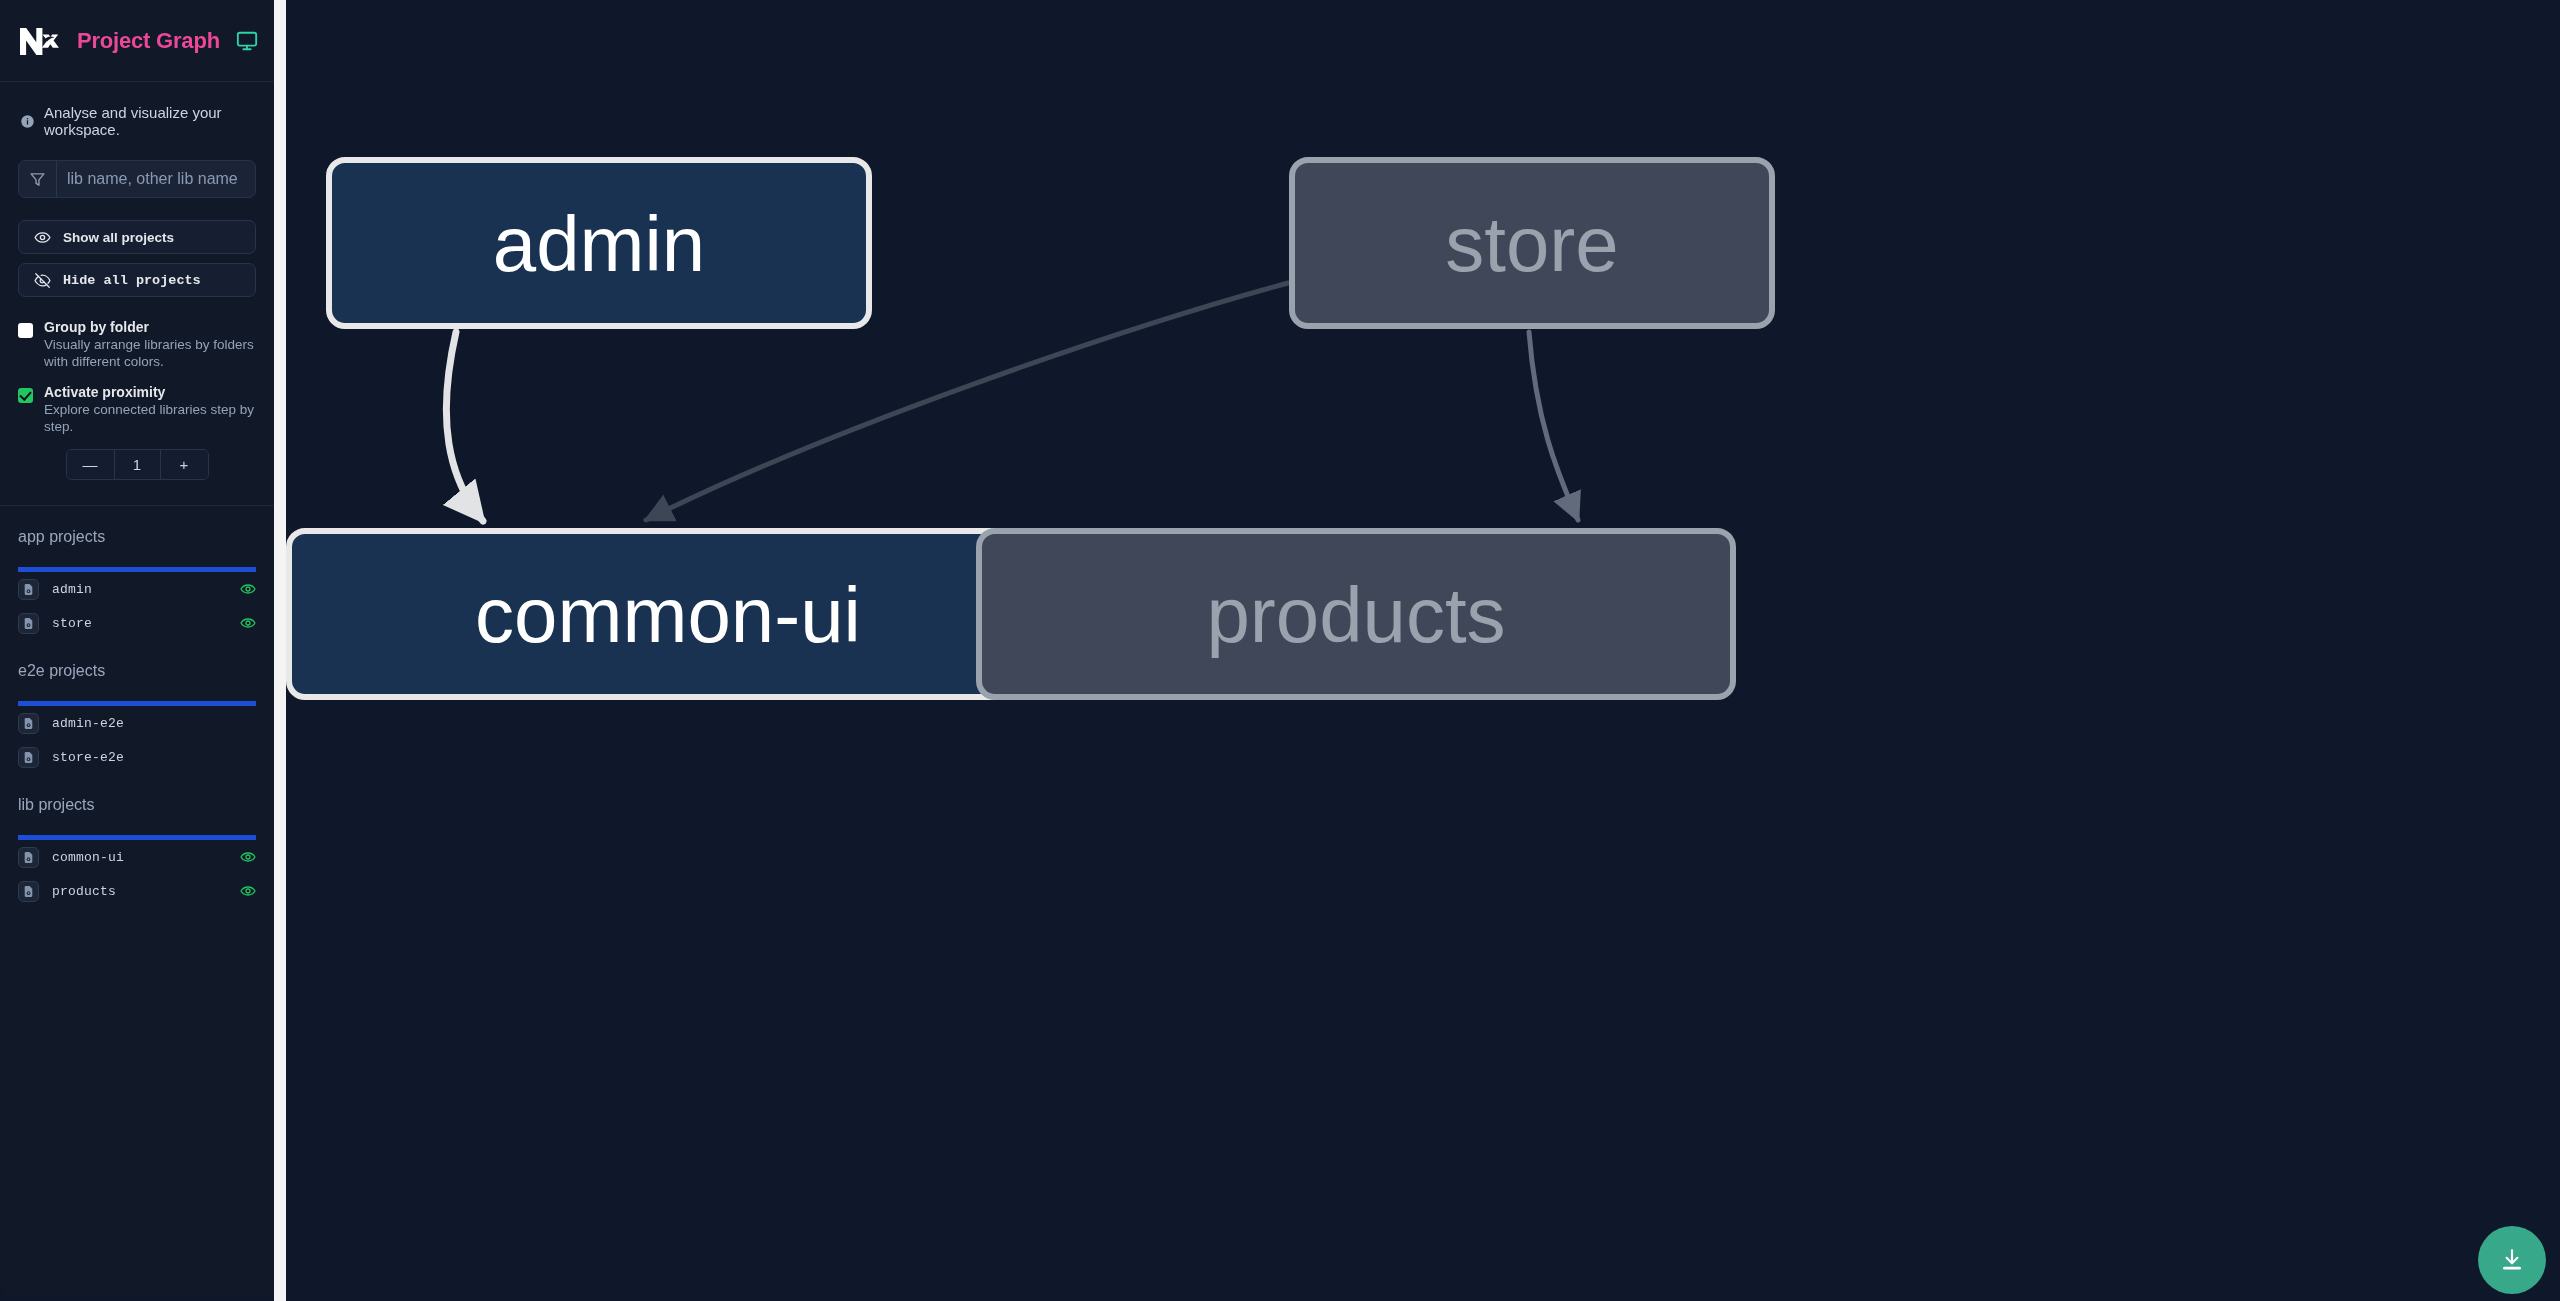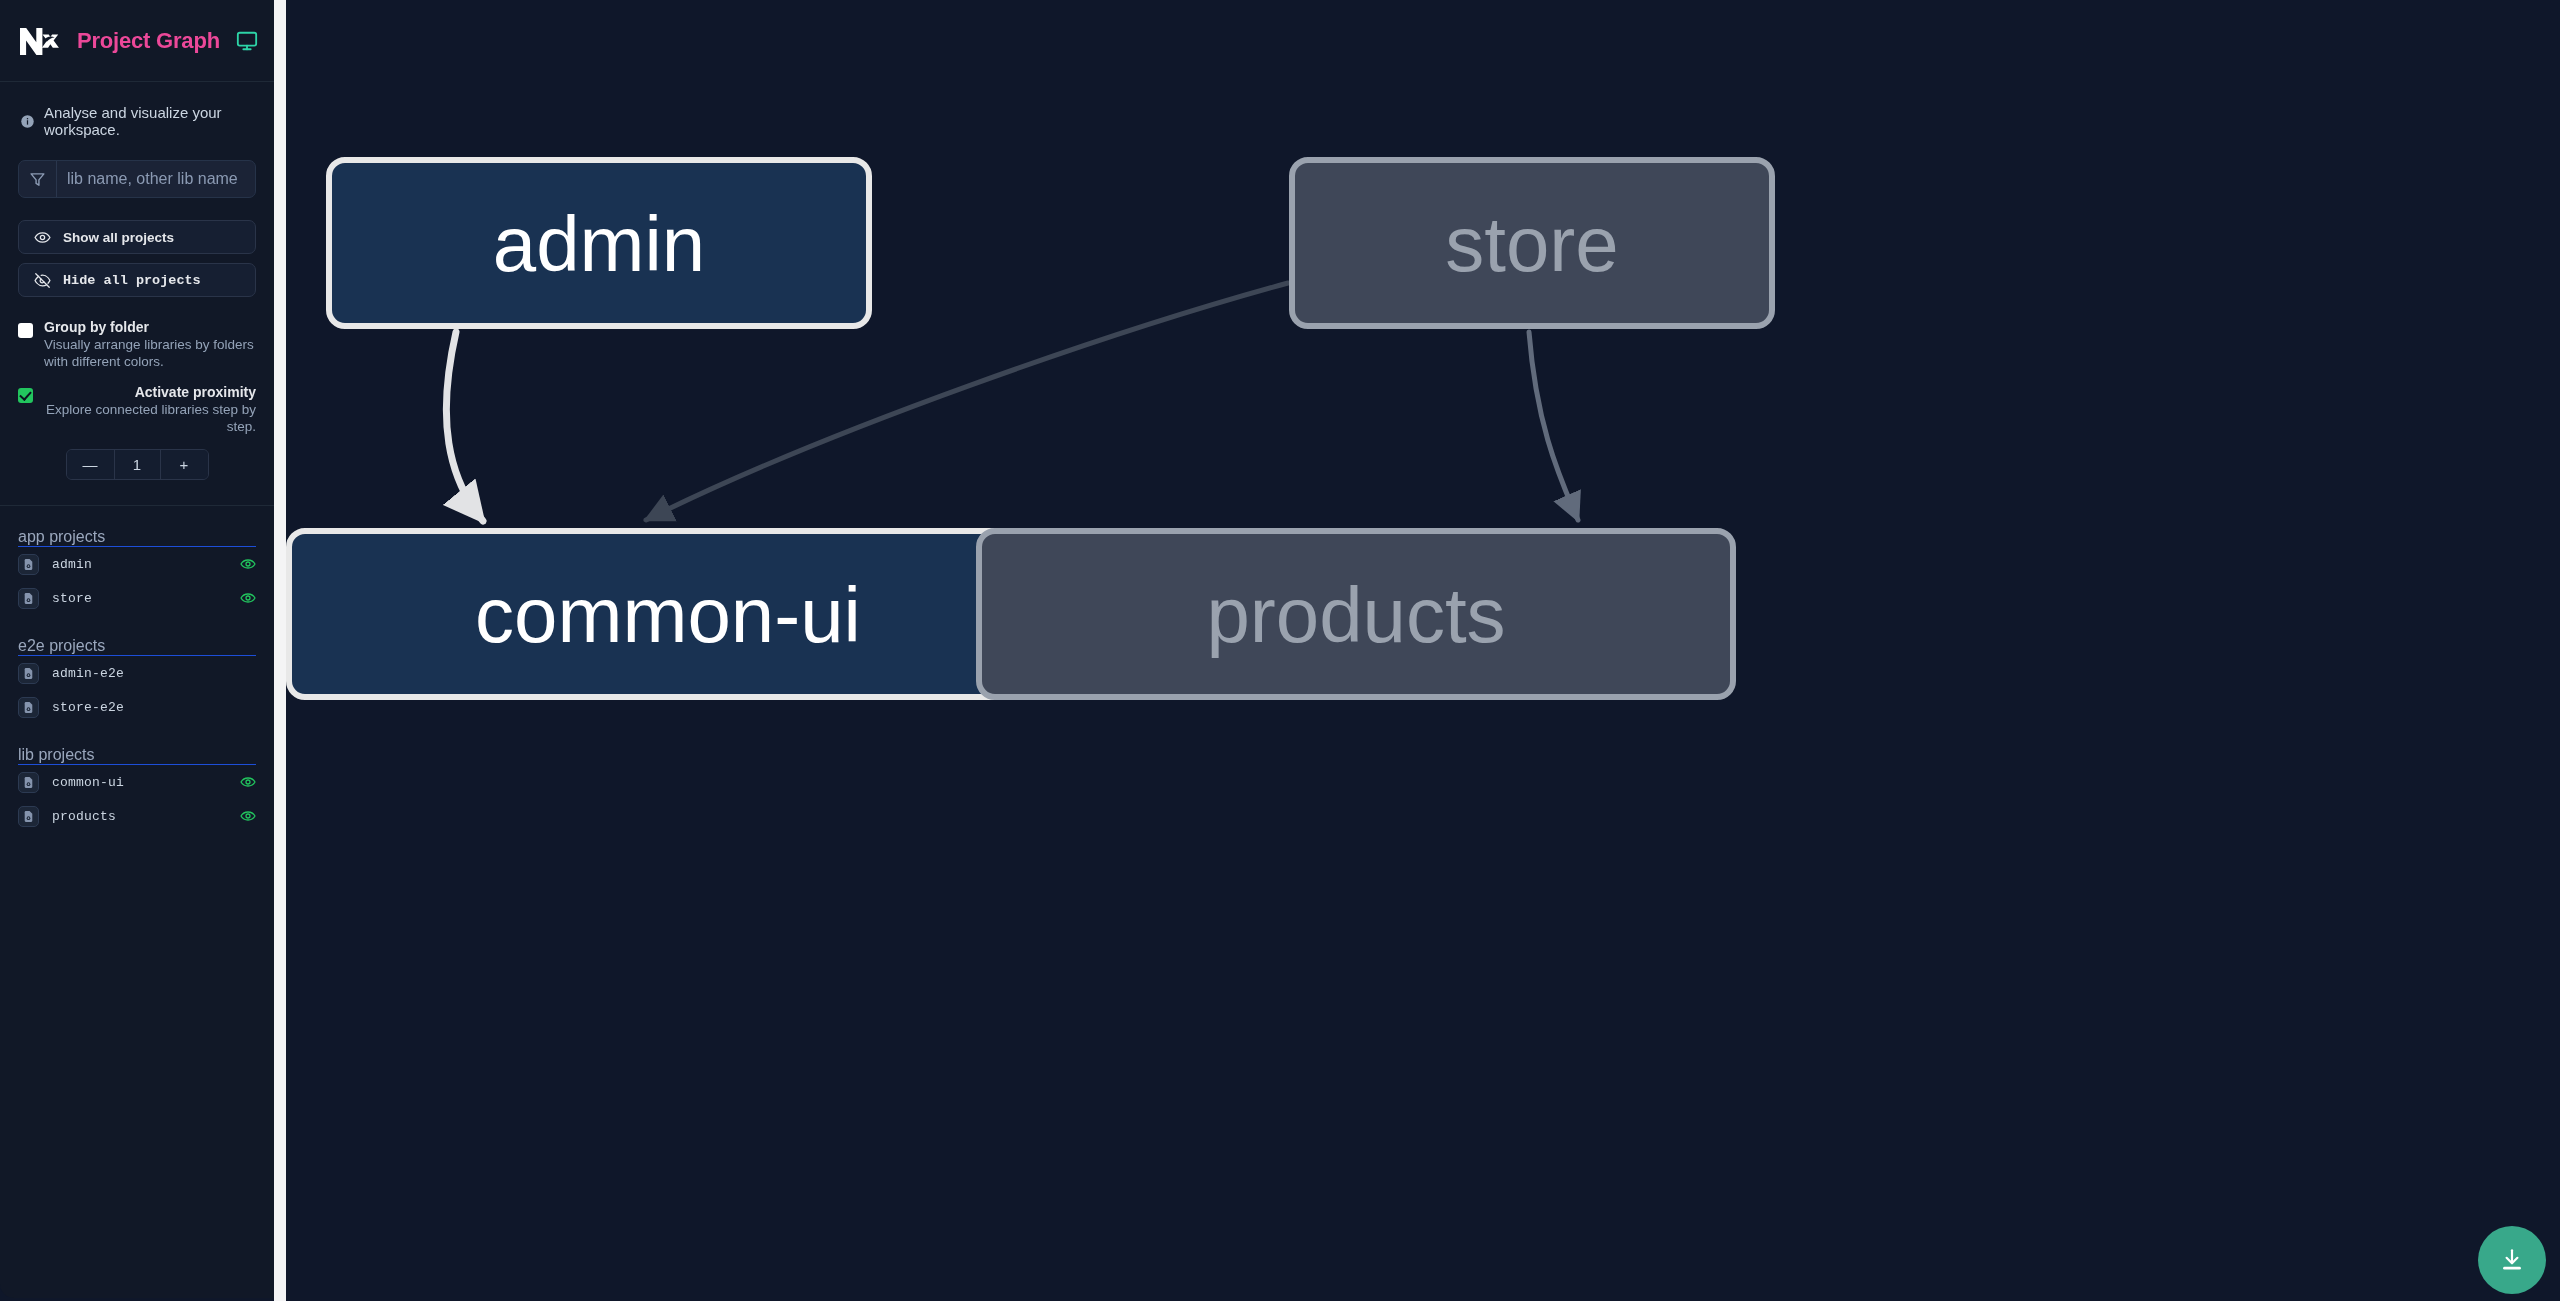--- a/index.html
+++ b/index.html
@@ -218,22 +218,22 @@
 
   
   .sb-scroll {
     flex: 1 1 auto;
     overflow-y: auto;
     padding: 0 18px 10px 18px;
   }
   .grp-title {
     color: #9aa7bd;
     font-size: 16px;
-    padding: 22px 0 0 0;
-    border-bottom: 1px solid #1d4ed8;
+    padding: 22px 0 21px 0;
+    border-bottom: 5px solid #1d4ed8;
   }
   .prj-row {
     display: flex;
     align-items: center;
     height: 34px;
     gap: 13px;
     cursor: pointer;
   }
   .prj-icon {
     width: 21px; height: 21px;
@@ -355,21 +355,21 @@
     </div>
 
     <div class="chk-row" style="margin-top:22px;">
       <span class="chk-box white"></span>
       <span class="chk-text">
         <span class="chk-label">Group by folder</span>
         <span class="chk-desc">Visually arrange libraries by folders with different colors.</span>
       </span>
     </div>
 
-    <div class="chk-row" style="margin-top:14px;text-align:right;">
+    <div class="chk-row" style="margin-top:14px;">
       <span class="chk-box green"></span>
       <span class="chk-text">
         <span class="chk-label">Activate proximity</span>
         <span class="chk-desc">Explore connected libraries step by step.</span>
       </span>
     </div>
 
     <div class="stepper-wrap">
       <div class="stepper">
         <button>—</button>

